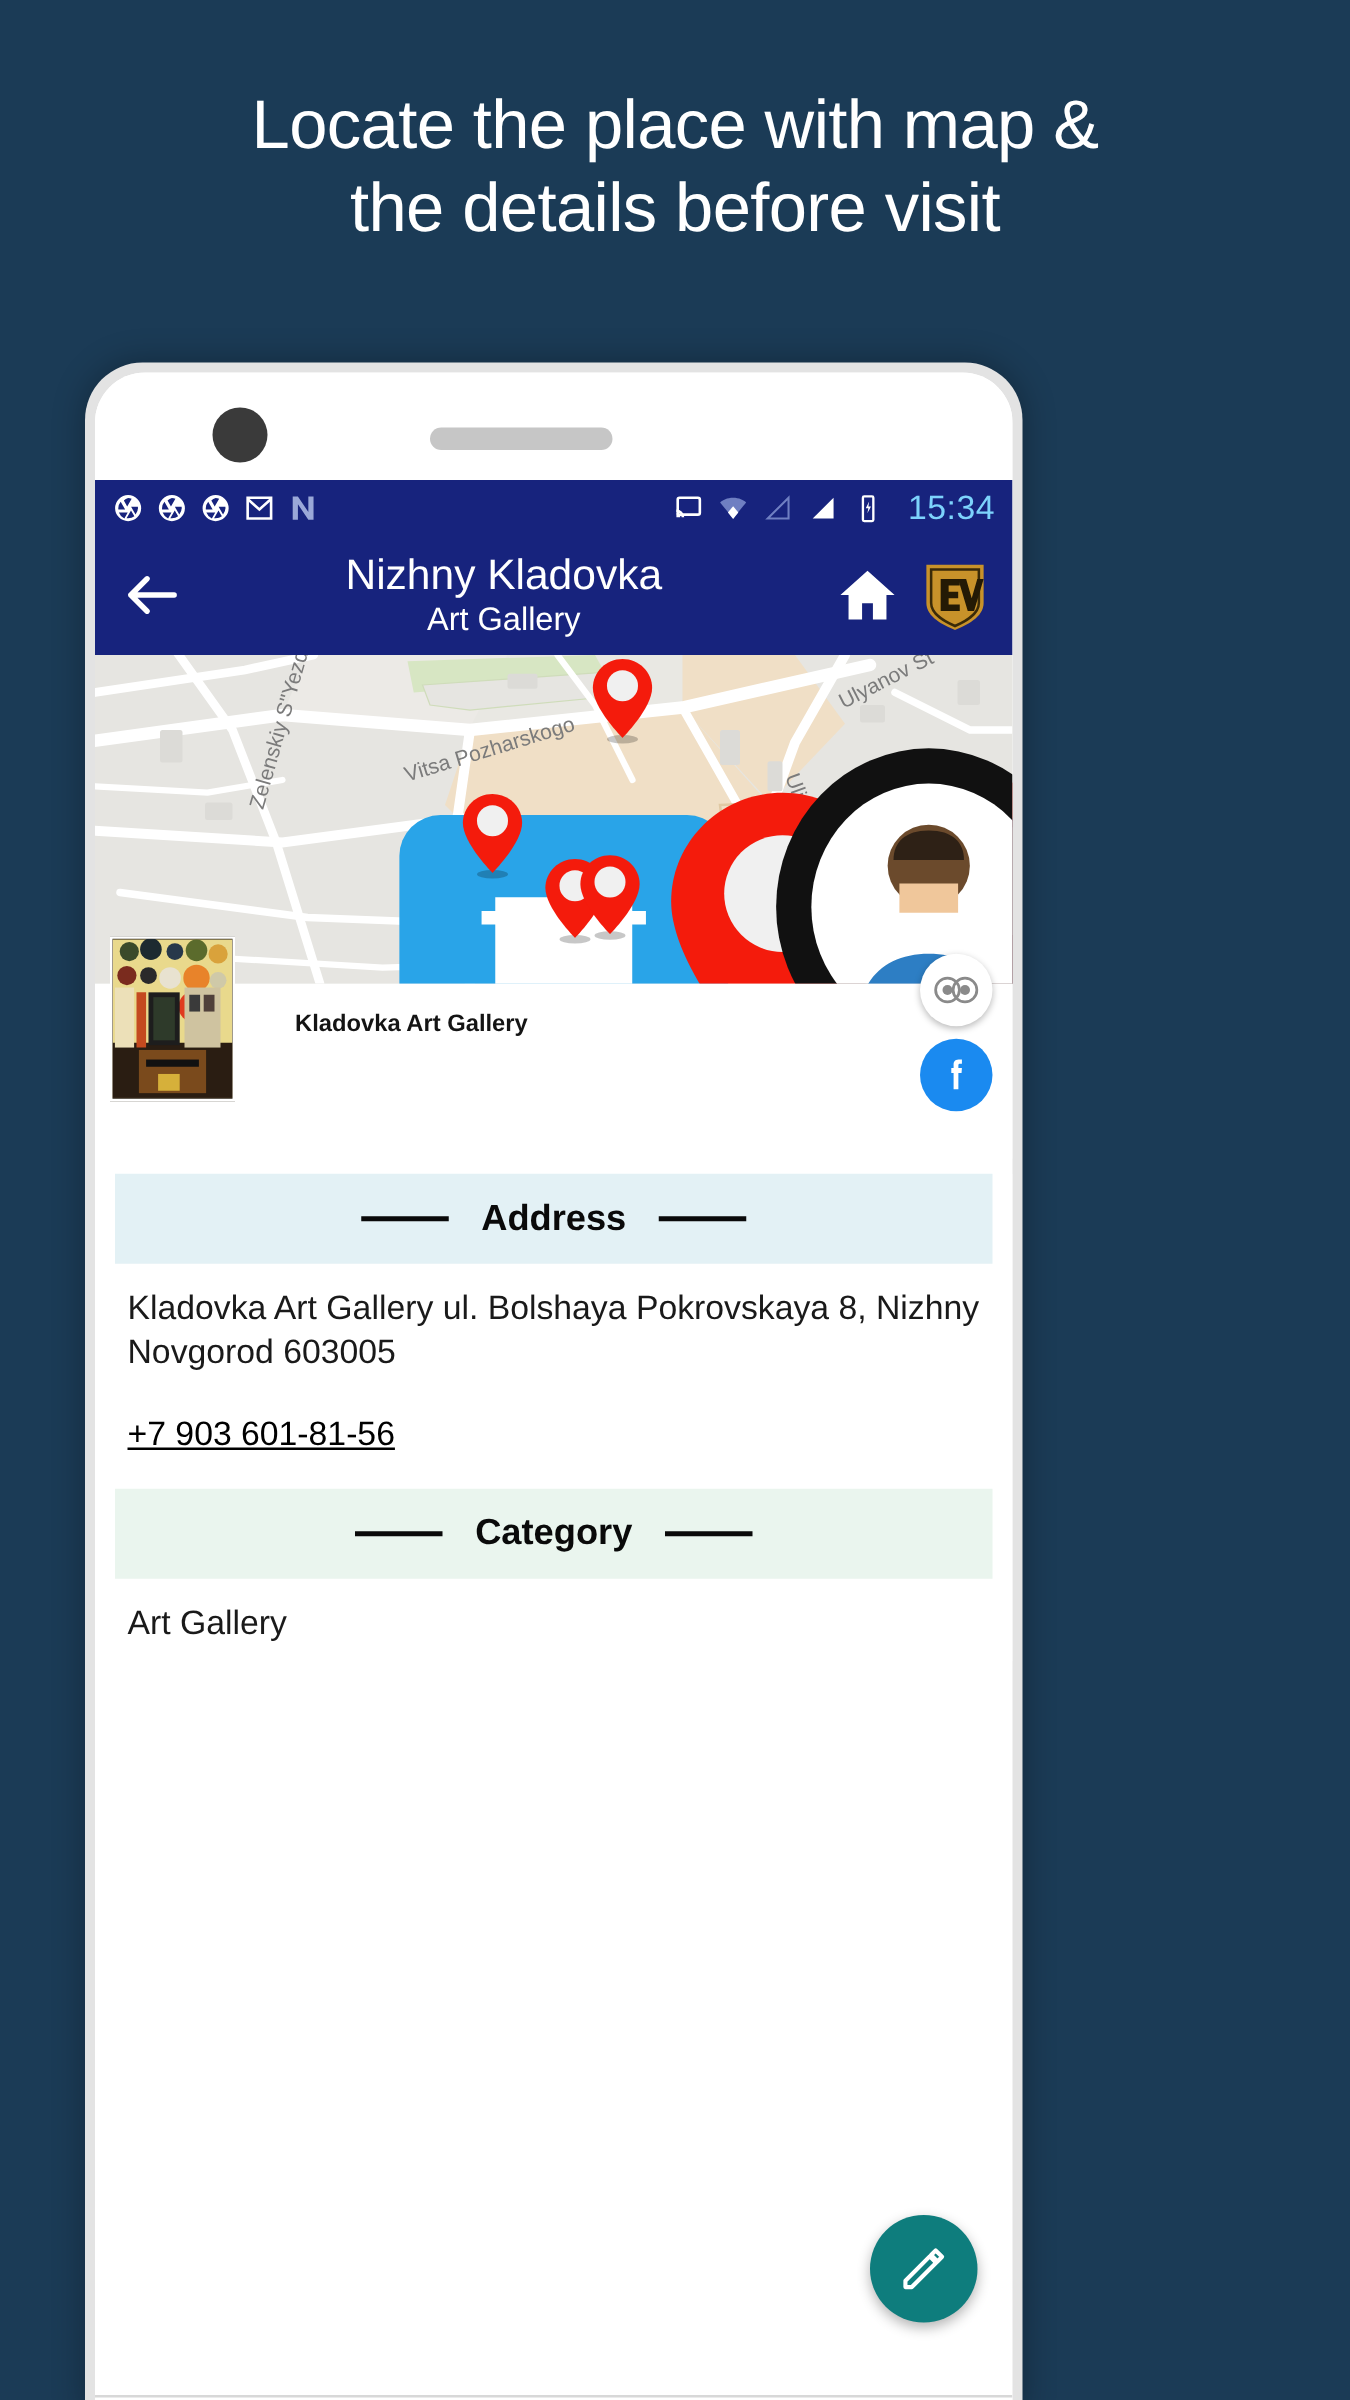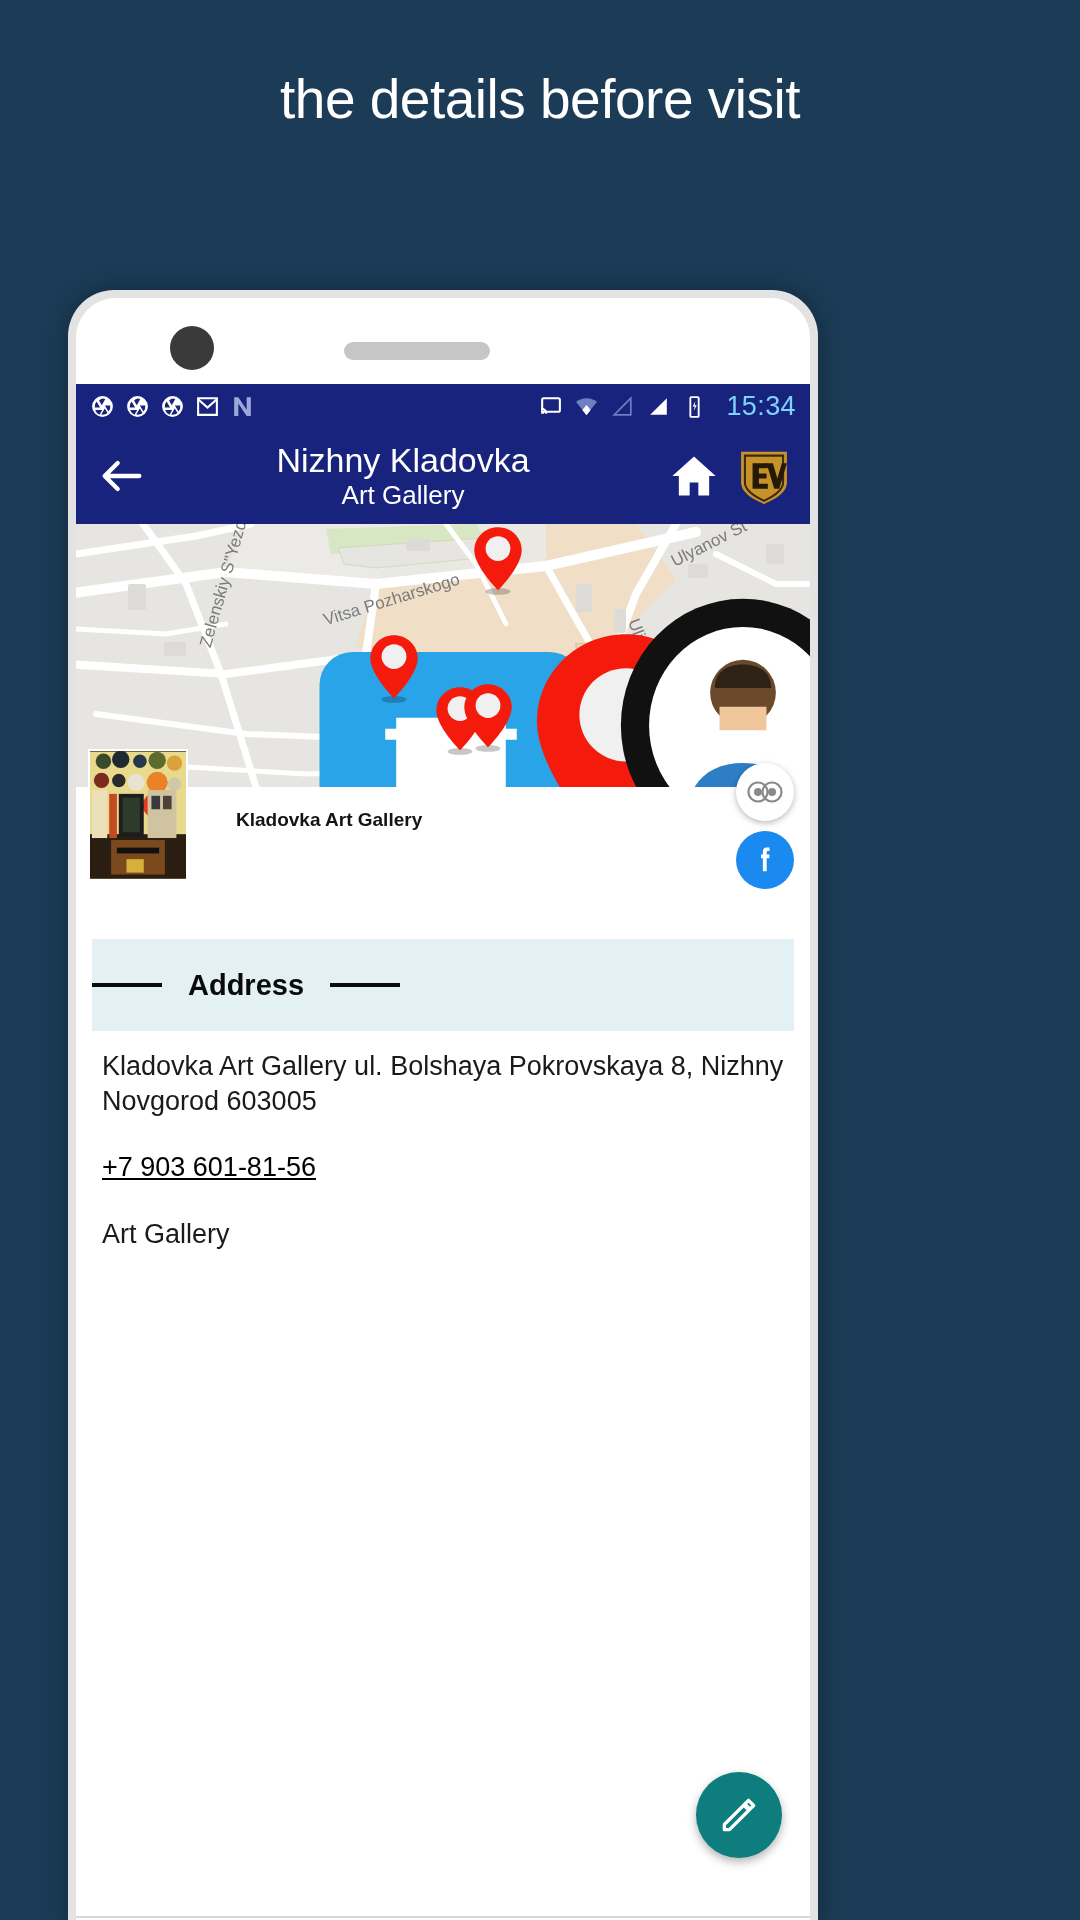--- a/index.html
+++ b/index.html
@@ -142,22 +142,22 @@
   .fb-btn {
     position:absolute; right:16px; top:44px;
     width:58px; height:58px; border-radius:50%;
     background:#1a8af0;
     display:flex; align-items:center; justify-content:center;
   }
 
   
   .sections { padding:0 16px; background:#ffffff; }
   .sec-head {
-    height:92px;
-    display:flex; align-items:center; 
+    height:72px;
+    display:flex; align-items:center; justify-content:center;
     gap:26px;
     margin-top:12px;
   }
   .sec-head.blue  { background:#e3f1f5; }
   .sec-head.green { background:#eaf5ee; }
   .rule { width:70px; height:4px; background:#0a0a0a; }
   .sec-title { font-size:29px; font-weight:bold; color:#0a0a0a; }
   .sec-body {
     padding:18px 10px 14px 10px;
     font-size:27px; line-height:1.28; color:#1a1a1a;
@@ -178,20 +178,21 @@
   .nav-hint {
     position:absolute; left:0; right:0; bottom:0;
     height:6px; background:#ffffff;
     border-top:2px solid #d8d8d8;
   }
 </style>
 </head>
 <body>
 
 <div class="headline">
+  <div>Locate the place with map &amp;</div>
   <div>the details before visit</div>
 </div>
 
 <div class="phone">
  <div class="phone-inner">
 
   <div class="phone-top">
     <div class="cam"></div>
     <div class="speaker"></div>
   </div>
@@ -423,20 +424,25 @@
       <span class="rule"></span>
       <span class="sec-title">Address</span>
       <span class="rule"></span>
     </div>
     <div class="sec-body">Kladovka Art Gallery ul. Bolshaya Pokrovskaya 8, Nizhny Novgorod 603005</div>
 
     <div class="sec-body">
       <a href="#">+7 903 601-81-56</a>
     </div>
 
+    <div class="sec-head green">
+      <span class="rule"></span>
+      <span class="sec-title">Category</span>
+      <span class="rule"></span>
+    </div>
     <div class="sec-body">Art Gallery</div>
   </div>
 
   <div class="fab">
     <svg width="44" height="44" viewBox="0 0 24 24">
       <path fill="none" stroke="#fff" stroke-width="1.8" stroke-linejoin="round" d="M4 17.2l10.6-10.6 2.8 2.8L6.8 20H4z"></path>
       <path fill="none" stroke="#fff" stroke-width="1.8" stroke-linejoin="round" d="M15.2 6l2-2 2.8 2.8-2 2z"></path>
     </svg>
   </div>
 

